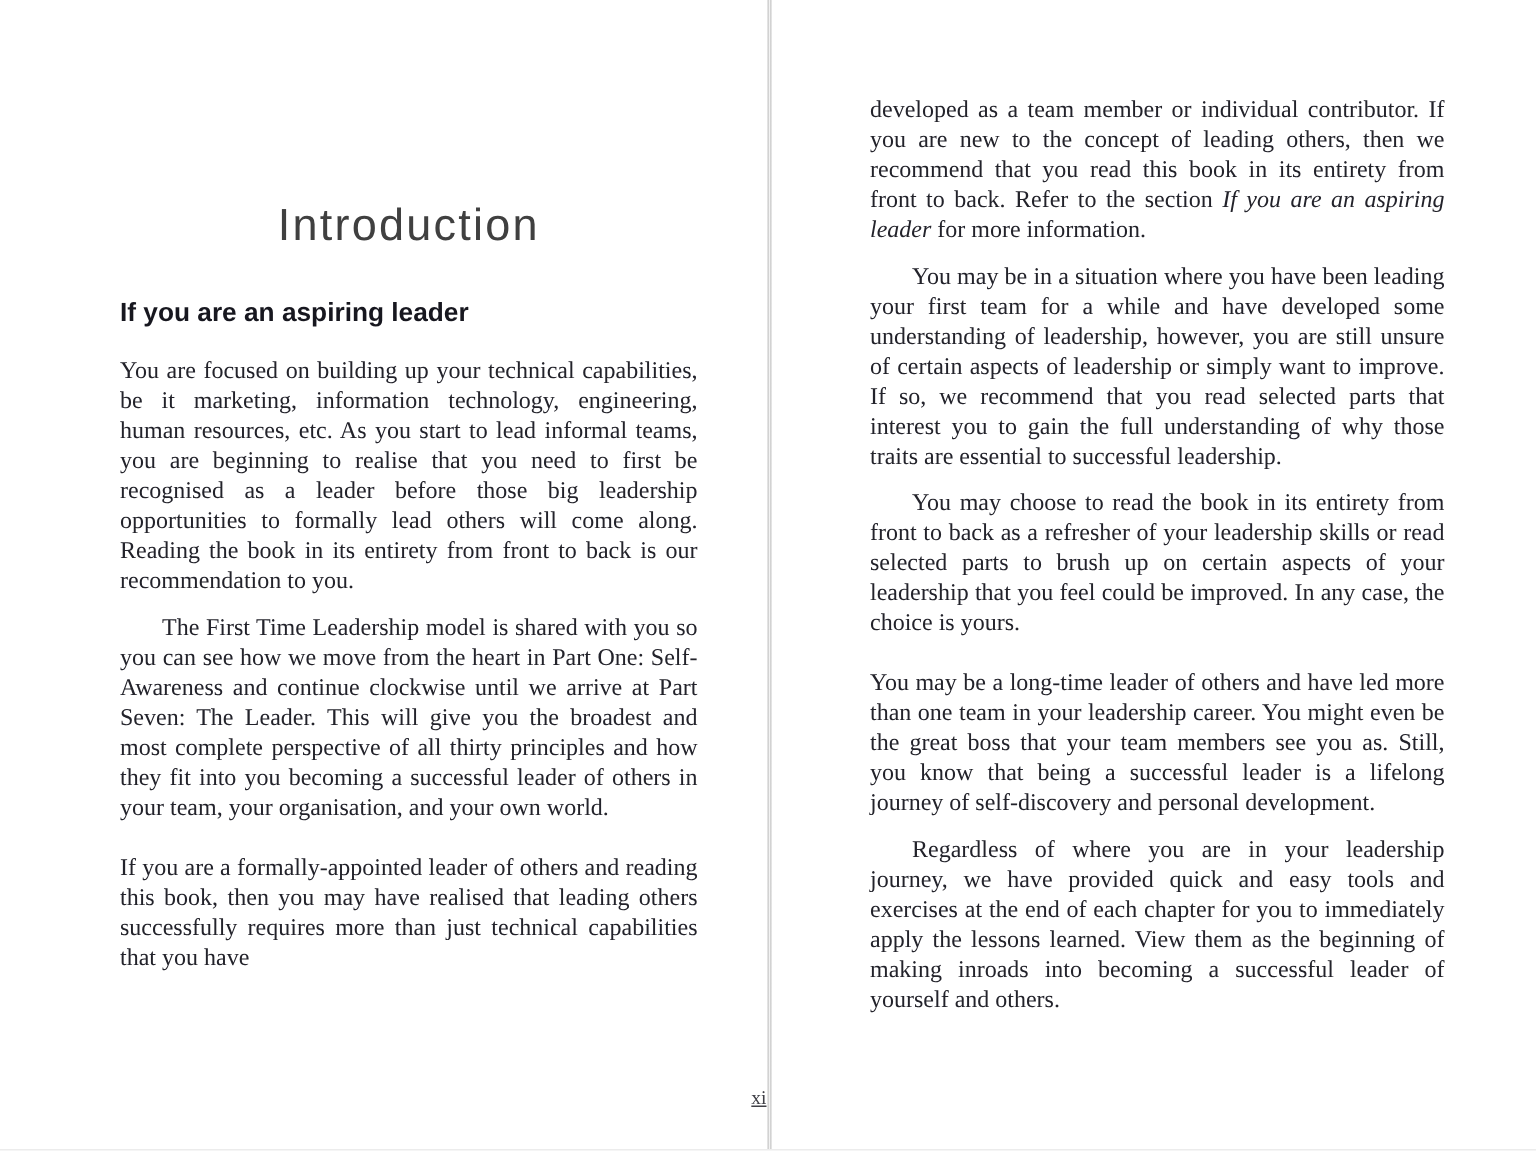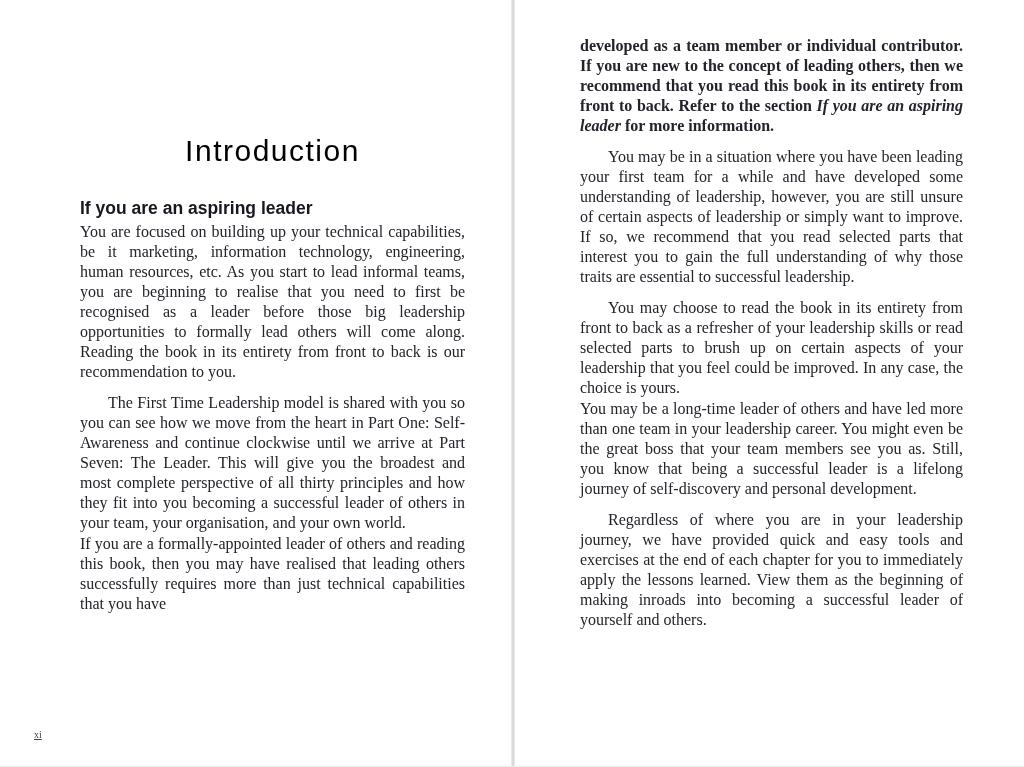--- a/index.html
+++ b/index.html
@@ -41,61 +41,60 @@
     height: 100%;
     background: linear-gradient(to right, #ffffff 0%, #cccccc 30%, #f2f2f2 50%, #cccccc 70%, #ffffff 100%);
   }
   .chapter-title {
     margin: 134px 0 0 0;
     font-family: "Liberation Sans", sans-serif;
     font-weight: 400;
     font-size: 30px;
     letter-spacing: 1.5px;
     text-align: center;
-    color: #000000;
+    color: #404040;
   }
   .intro-par {
     margin-top: 58px;
   }
   .body-par {
     font-size: 16px;
     line-height: 20px;
     text-align: justify;
     margin: 11px 0 0 0;
     color: #23232b;
   }
   .body-par.first {
-    margin-top: 1px;
+    margin-top: 20px;
   }
   .body-par.indent {
     text-indent: 28px;
   }
   .section-heading {
     font-family: "Liberation Sans", sans-serif;
     font-weight: bold;
     font-size: 17.5px;
     line-height: 20px;
     color: #17171f;
     margin: 30px 0 4px 0;
     text-align: left;
   }
   .page-right .continuation {
-    margin-top: 36px;
-    font-weight: bold;
+    margin-top: 64px;
   }
   .ital {
     font-style: italic;
   }
   .folio {
     position: absolute;
     bottom: 26px;
     left: 0;
     width: 100%;
-    text-align: left;
-    font-size: 10px;
+    text-align: right;
+    font-size: 13px;
     color: #3f3f46;
     text-decoration: underline;
   }
   .page-left .folio { padding-left: 34px; box-sizing: border-box; }
   .page-right .folio { padding-left: 4px; box-sizing: border-box; }
 </style>
 </head>
 <body>
 
 <div class="spread">

